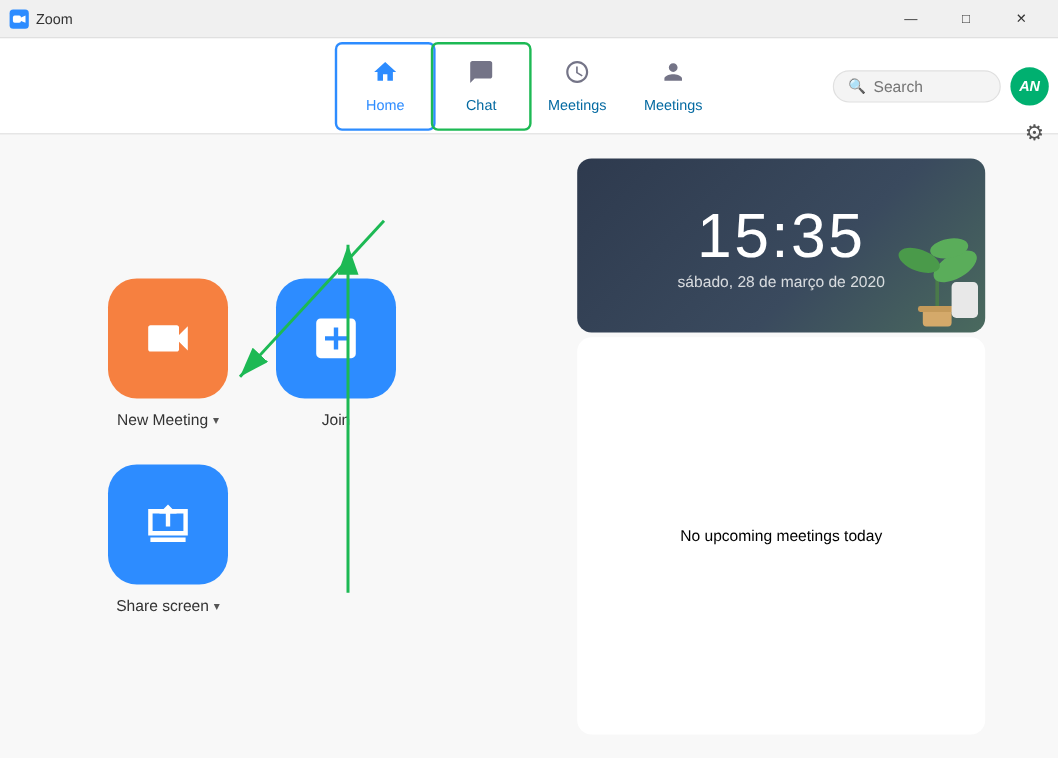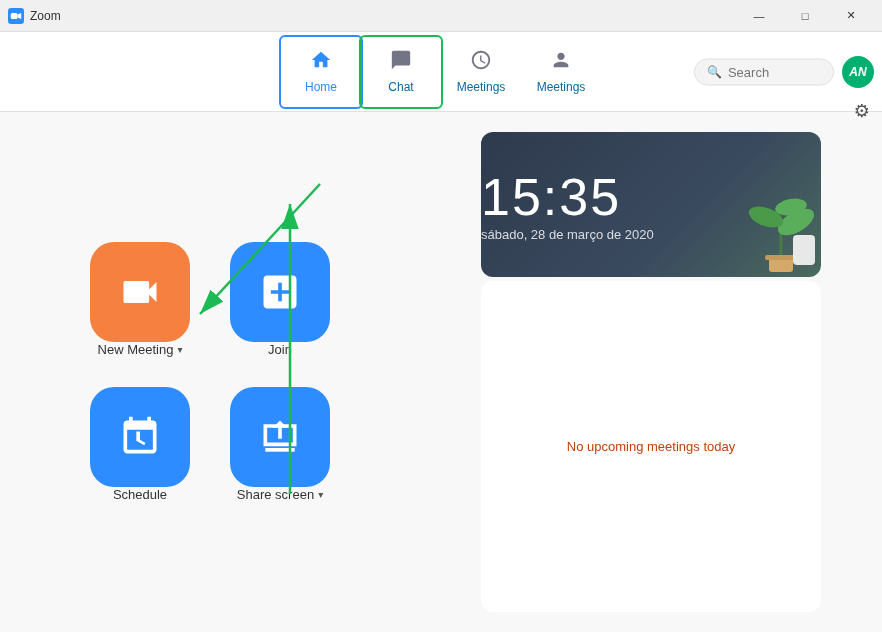--- a/index.html
+++ b/index.html
@@ -181,20 +181,21 @@
       grid-template-columns: 1fr 1fr;
       gap: 30px 40px;
       align-items: center;
       justify-items: center;
     }
 
     .action-item {
       display: flex;
       flex-direction: column;
       align-items: center;
+      gap: 10px;
       cursor: pointer;
     }
 
     .action-btn {
       width: 100px;
       height: 100px;
       border-radius: 24px;
       display: flex;
       align-items: center;
       justify-content: center;
@@ -223,21 +224,21 @@
       padding: 20px 20px;
     }
 
     .clock-card {
       width: 340px;
       height: 145px;
       background: linear-gradient(135deg, #2e3a4e 0%, #3a4a5e 60%, #4a6a5e 100%);
       border-radius: 12px;
       display: flex;
       flex-direction: column;
-      align-items: flex-start;
+      align-items: center;
       justify-content: center;
       position: relative;
       overflow: hidden;
     }
     .clock-time {
       font-size: 52px;
       color: white;
       font-weight: 300;
       letter-spacing: 2px;
     }
@@ -259,21 +260,21 @@
       background: white;
       border-radius: 12px;
       flex: 1;
       margin-top: 4px;
       display: flex;
       align-items: center;
       justify-content: center;
     }
     .no-meetings-text {
       font-size: 13px;
-      color: #c2410c;
+      color: #000000;
     }
 
     
     .arrows-overlay {
       position: absolute;
       top: 32px;
       left: 0;
       width: 420px;
       height: 520px;
       pointer-events: none;
@@ -390,30 +391,20 @@
         <div class="action-btn blue">
           <svg width="44" height="44" viewBox="0 0 24 24" fill="white">
             <path d="M19 3H5c-1.11 0-2 .9-2 2v14c0 1.1.89 2 2 2h14c1.1 0 2-.9 2-2V5c0-1.1-.9-2-2-2zm-2 10h-4v4h-2v-4H7v-2h4V7h2v4h4v2z"></path>
           </svg>
         </div>
         <span class="action-label">
           <span>Join</span>
         </span>
       </div>
 
-      <div class="action-item">
-        <div class="action-btn blue">
-          <svg width="44" height="44" viewBox="0 0 24 24" fill="white">
-            <path d="M19 3h-1V1h-2v2H8V1H6v2H5c-1.11 0-1.99.9-1.99 2L3 19c0 1.1.89 2 2 2h14c1.1 0 2-.9 2-2V5c0-1.1-.9-2-2-2zm0 16H5V8h14v11zm-7-10h-2v5l4.28 2.54.72-1.21-3-1.79V9z"></path>
-          </svg>
-        </div>
-        <span class="action-label">
-          <span>Schedule</span>
-        </span>
-      </div>
 
       <div class="action-item">
         <div class="action-btn blue">
           <svg width="44" height="44" viewBox="0 0 24 24" fill="white">
             <path d="M4 6h16v10H4z" fill="none" stroke="white" stroke-width="2"></path>
             <path d="M12 3l-4 4h3v6h2V7h3z"></path>
             <path d="M20 18H4v2h16v-2z" fill="white"></path>
           </svg>
         </div>
         <span class="action-label">

